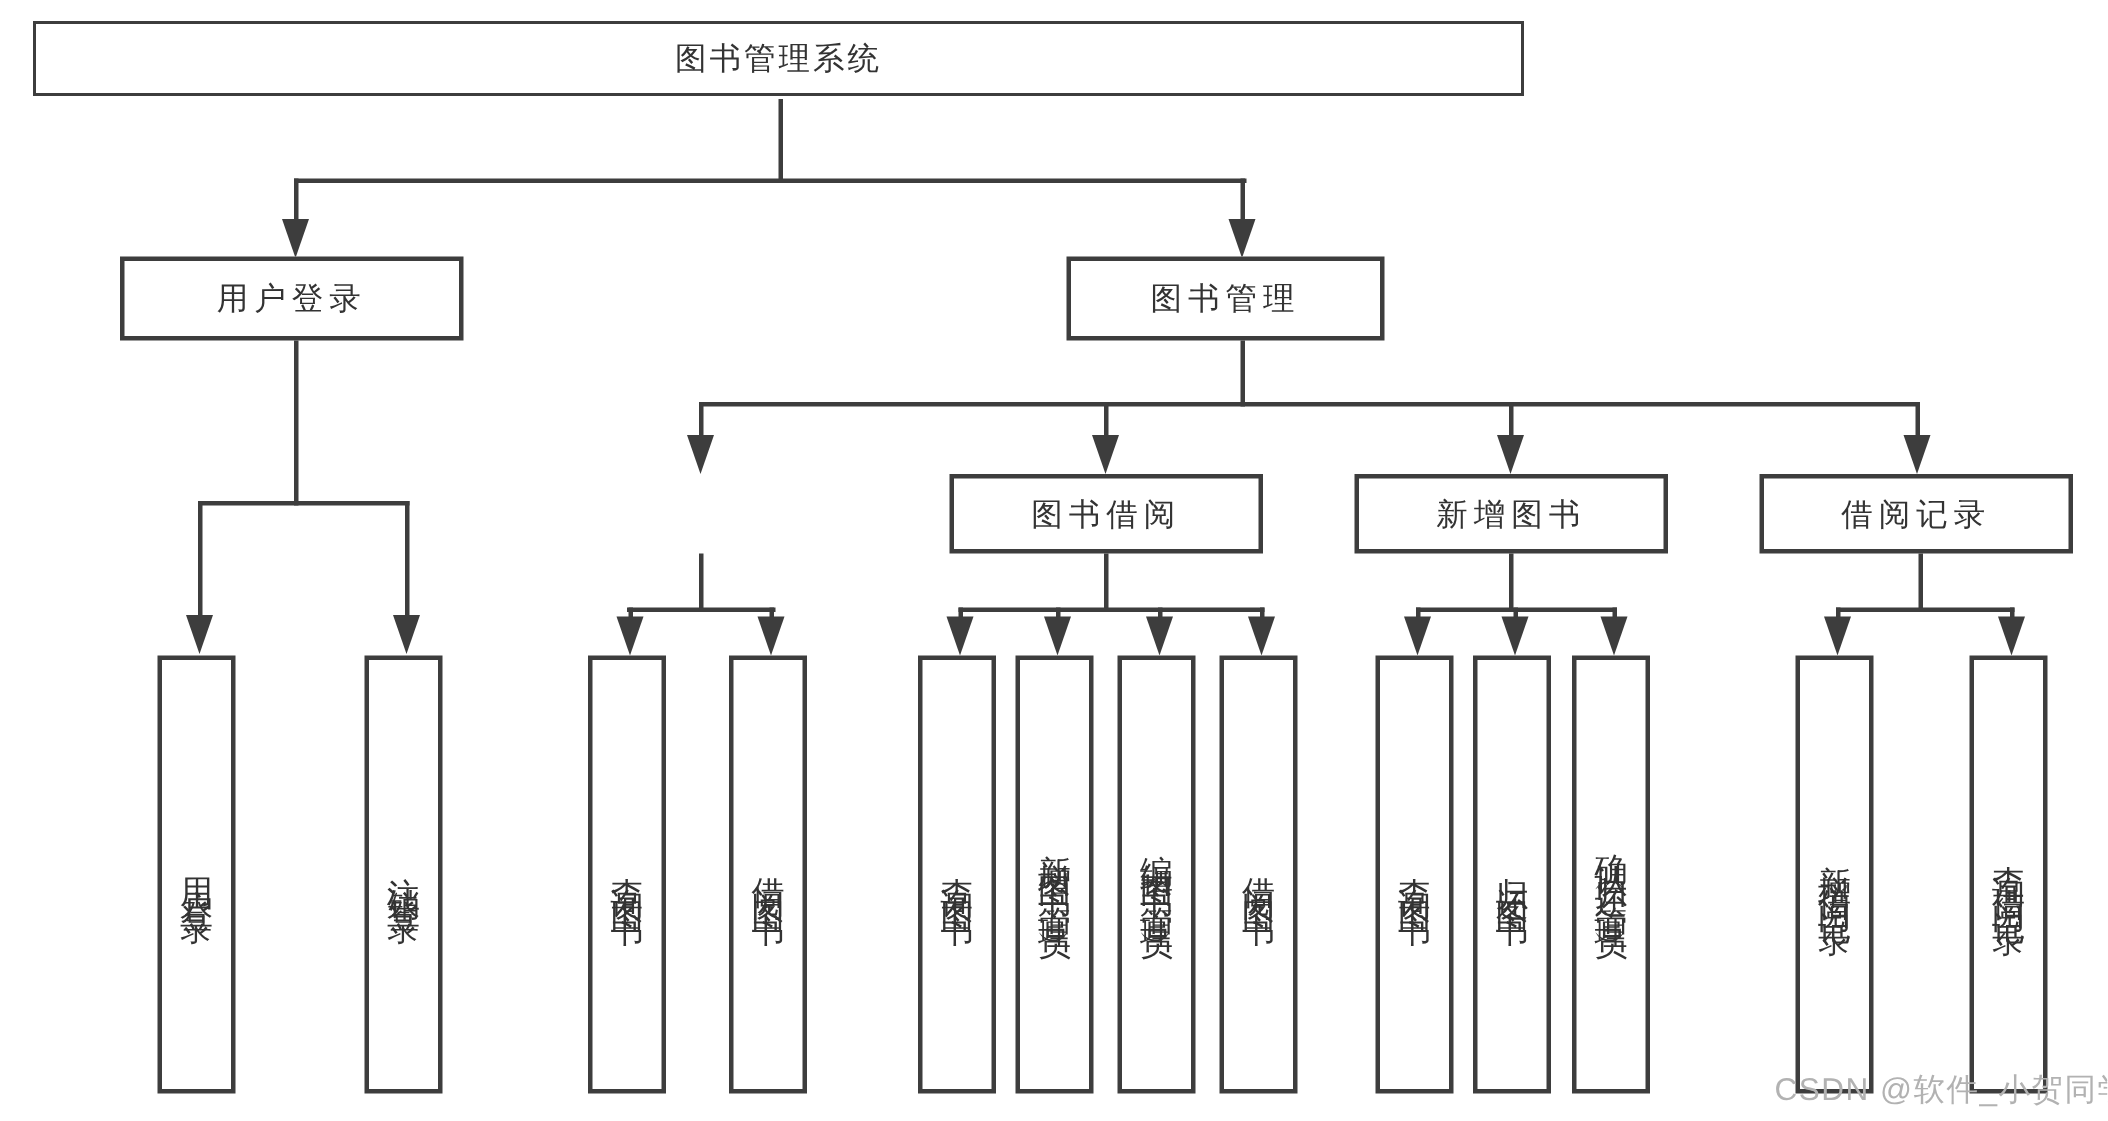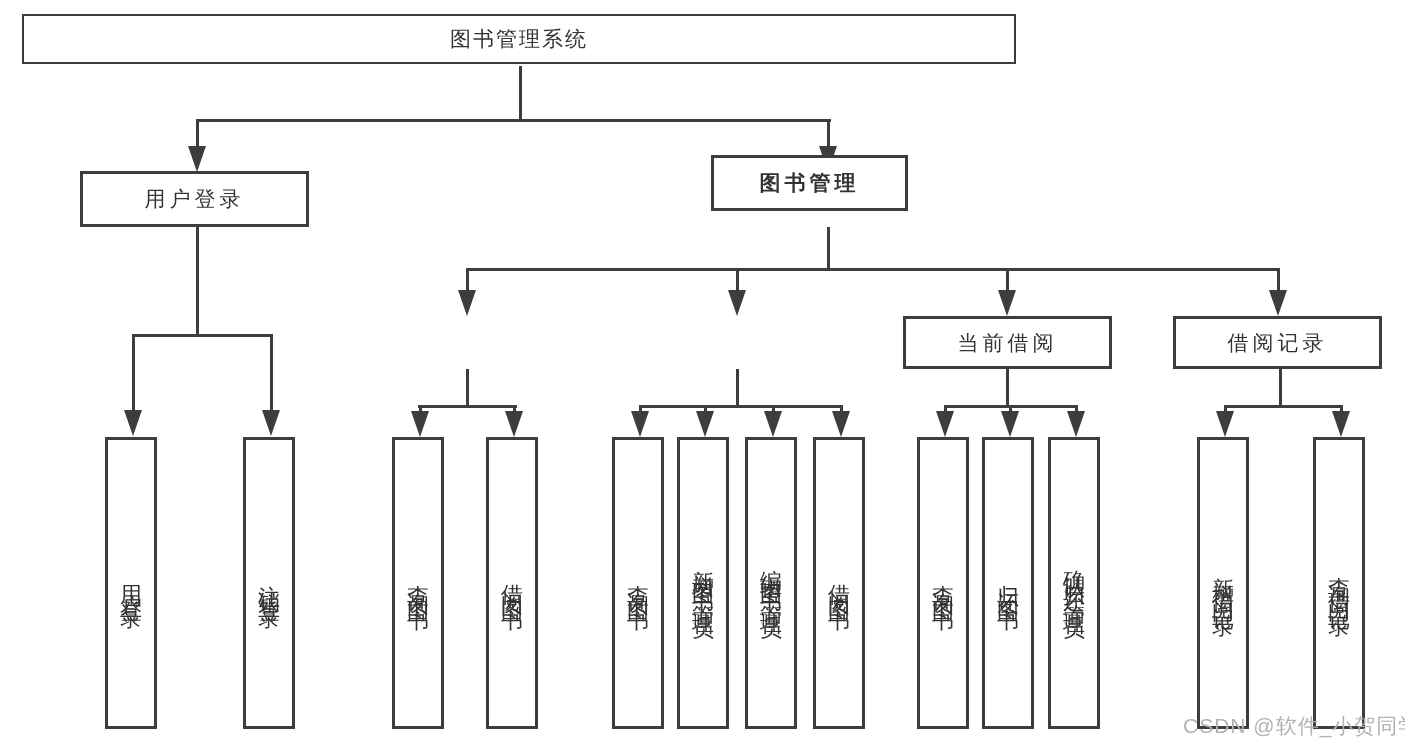--- a/index.html
+++ b/index.html
@@ -49,21 +49,21 @@
   <div class="vline" style="left:519px;top:66px;height:56px;"></div>
   <div class="hline" style="left:196px;top:119px;width:635px;"></div>
   <div class="vline" style="left:196px;top:119px;height:32px;"></div>
   <div class="tri" style="left:188px;top:146px;"></div>
   <div class="vline" style="left:827px;top:119px;height:32px;"></div>
   <div class="tri" style="left:819px;top:146px;"></div>
 
   <div class="box" style="left:80px;top:171px;width:229px;height:56px;">
     <span class="hlabel">用户登录</span>
   </div>
-  <div class="box" style="left:711px;top:155px;width:197px;height:56px;font-weight:bold;">
+  <div class="box" style="left:711px;top:171px;width:212px;height:56px;">
     <span class="hlabel">图书管理</span>
   </div>
 
   <div class="vline" style="left:196px;top:227px;height:110px;"></div>
   <div class="hline" style="left:132px;top:334px;width:141px;"></div>
   <div class="vline" style="left:132px;top:334px;height:78px;"></div>
   <div class="tri" style="left:124px;top:410px;"></div>
   <div class="vline" style="left:270px;top:334px;height:78px;"></div>
   <div class="tri" style="left:262px;top:410px;"></div>
 
@@ -71,22 +71,25 @@
   <div class="hline" style="left:468px;top:268px;width:812px;"></div>
   <div class="vline" style="left:466px;top:268px;height:26px;"></div>
   <div class="tri" style="left:458px;top:290px;"></div>
   <div class="vline" style="left:736px;top:268px;height:26px;"></div>
   <div class="tri" style="left:728px;top:290px;"></div>
   <div class="vline" style="left:1006px;top:268px;height:26px;"></div>
   <div class="tri" style="left:998px;top:290px;"></div>
   <div class="vline" style="left:1277px;top:268px;height:26px;"></div>
   <div class="tri" style="left:1269px;top:290px;"></div>
 
+  <div class="box" style="left:633px;top:316px;width:209px;height:53px;">
+    <span class="hlabel">图书借阅</span>
+  </div>
   <div class="box" style="left:903px;top:316px;width:209px;height:53px;">
-    <span class="hlabel">当前借阅</span>
+    <span class="hlabel">新增图书</span>
   </div>
   <div class="box" style="left:1173px;top:316px;width:209px;height:53px;">
     <span class="hlabel">借阅记录</span>
   </div>
 
   <div class="vline" style="left:466px;top:369px;height:39px;"></div>
   <div class="hline" style="left:418px;top:405px;width:99px;"></div>
   <div class="vline" style="left:419px;top:405px;height:14px;"></div>
   <div class="tri" style="left:411px;top:411px;"></div>
   <div class="vline" style="left:513px;top:405px;height:14px;"></div>

